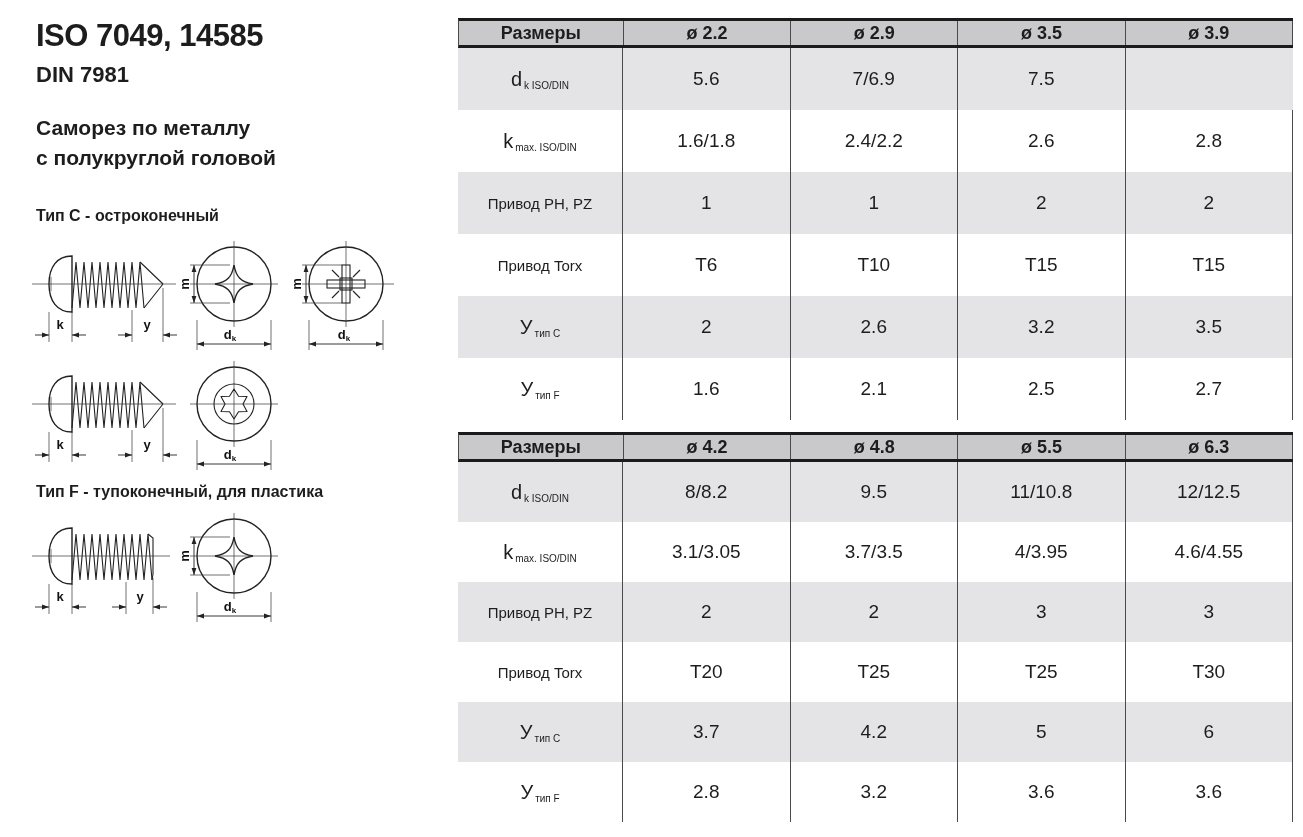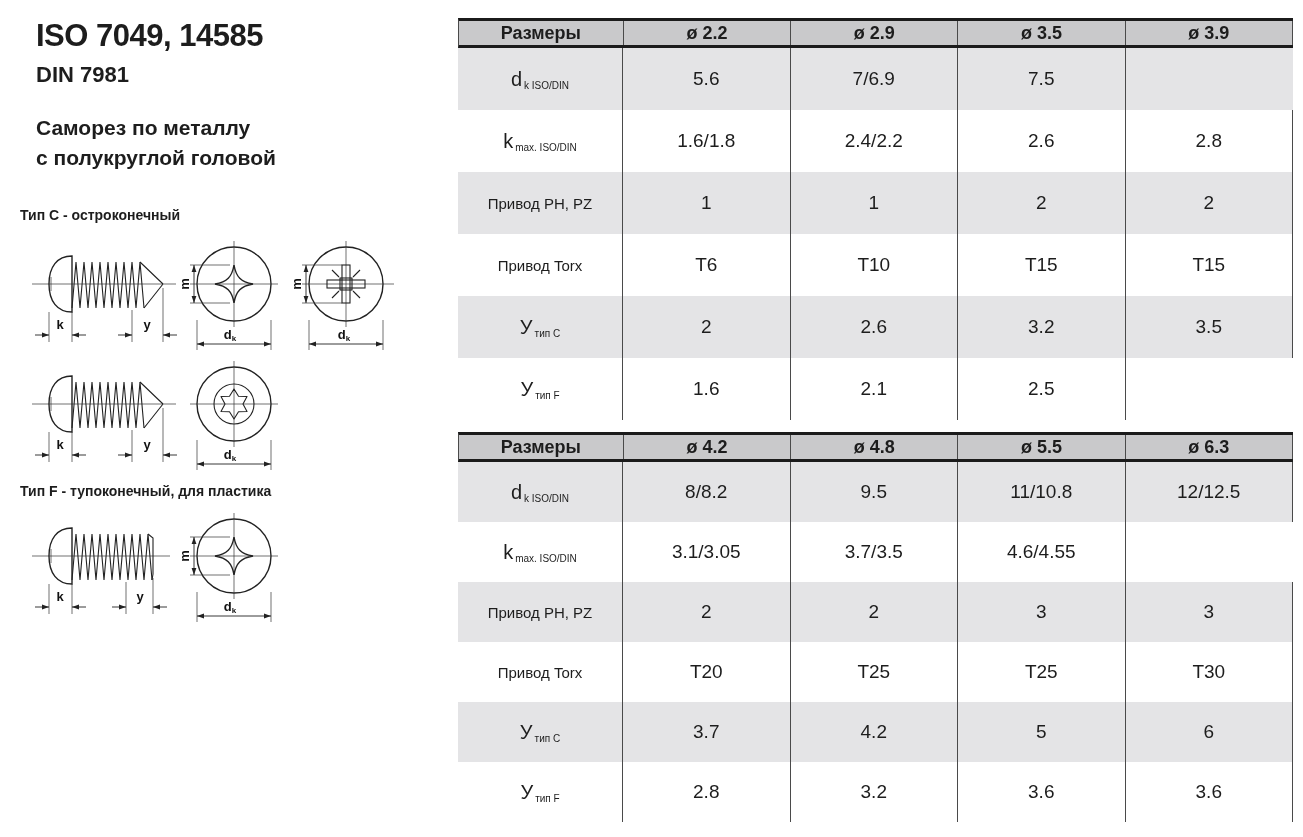--- a/index.html
+++ b/index.html
@@ -13,21 +13,21 @@
   body{
     width:1303px;height:837px;position:relative;overflow:hidden;
     background:#ffffff;color:var(--ink);
     font-family:"Liberation Sans", sans-serif;
   }
   
   .left-panel{position:absolute;left:0;top:0;width:455px;height:629px}
   .title{position:absolute;left:36px;top:18px;font-size:31px;font-weight:bold;letter-spacing:-0.5px}
   .din{position:absolute;left:36px;top:62px;font-size:22px;font-weight:bold}
   .desc{position:absolute;left:36px;top:113px;font-size:21px;font-weight:bold;line-height:30px}
-  .type-heading{position:absolute;left:20px;font-size:14px;font-weight:bold}
+  .type-heading{position:absolute;left:36px;font-size:16px;font-weight:bold}
   .th-c{top:207px}
   .th-f{top:483px}
   .drawing-row{position:absolute;left:30px;display:flex;align-items:flex-start}
   .dr-1{top:238px}
   .dr-2{top:358px}
   .dr-3{top:510px}
   svg{display:block}
   .ol{fill:none;stroke:#222;stroke-width:1.4}
   .tz{fill:none;stroke:#222;stroke-width:1.1}
   .thin{stroke:#333;stroke-width:0.7;fill:none}
@@ -278,20 +278,21 @@
         <div class="tcell val">3.5</div>
       </div>
       <div class="trow white">
         <div class="tcell labelcol">
           <span class="lbl-main">У</span>
           <span class="lbl-sub">тип F</span>
         </div>
         <div class="tcell val">1.6</div>
         <div class="tcell val">2.1</div>
         <div class="tcell val">2.5</div>
+        <div class="tcell val">2.7</div>
       </div>
     </div>
   <div class="spec-table" id="table2">
       <div class="trow thead">
         <div class="tcell labelcol">Размеры</div>
         <div class="tcell">ø 4.2</div>
         <div class="tcell">ø 4.8</div>
         <div class="tcell">ø 5.5</div>
         <div class="tcell">ø 6.3</div>
       </div>
@@ -305,20 +306,21 @@
         <div class="tcell val">11/10.8</div>
         <div class="tcell val">12/12.5</div>
       </div>
       <div class="trow white">
         <div class="tcell labelcol">
           <span class="lbl-main">k</span>
           <span class="lbl-sub">max. ISO/DIN</span>
         </div>
         <div class="tcell val">3.1/3.05</div>
         <div class="tcell val">3.7/3.5</div>
+        <div class="tcell val">4/3.95</div>
         <div class="tcell val">4.6/4.55</div>
       </div>
       <div class="trow grey">
         <div class="tcell labelcol">
           <span class="lbl-plain">Привод PH, PZ</span>
         </div>
         <div class="tcell val">2</div>
         <div class="tcell val">2</div>
         <div class="tcell val">3</div>
         <div class="tcell val">3</div>

